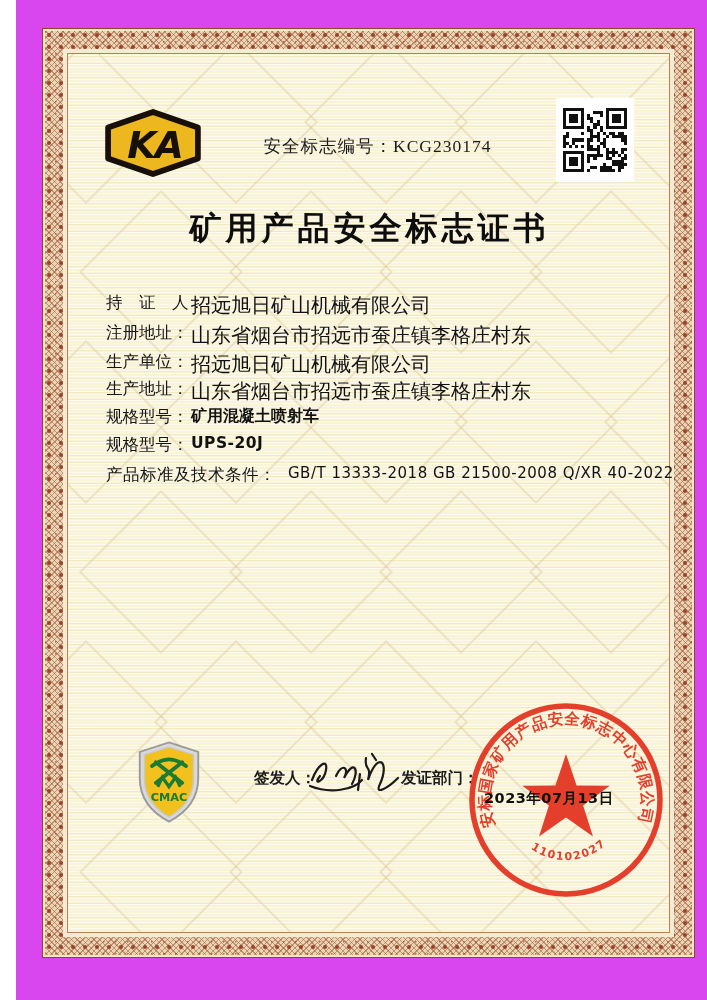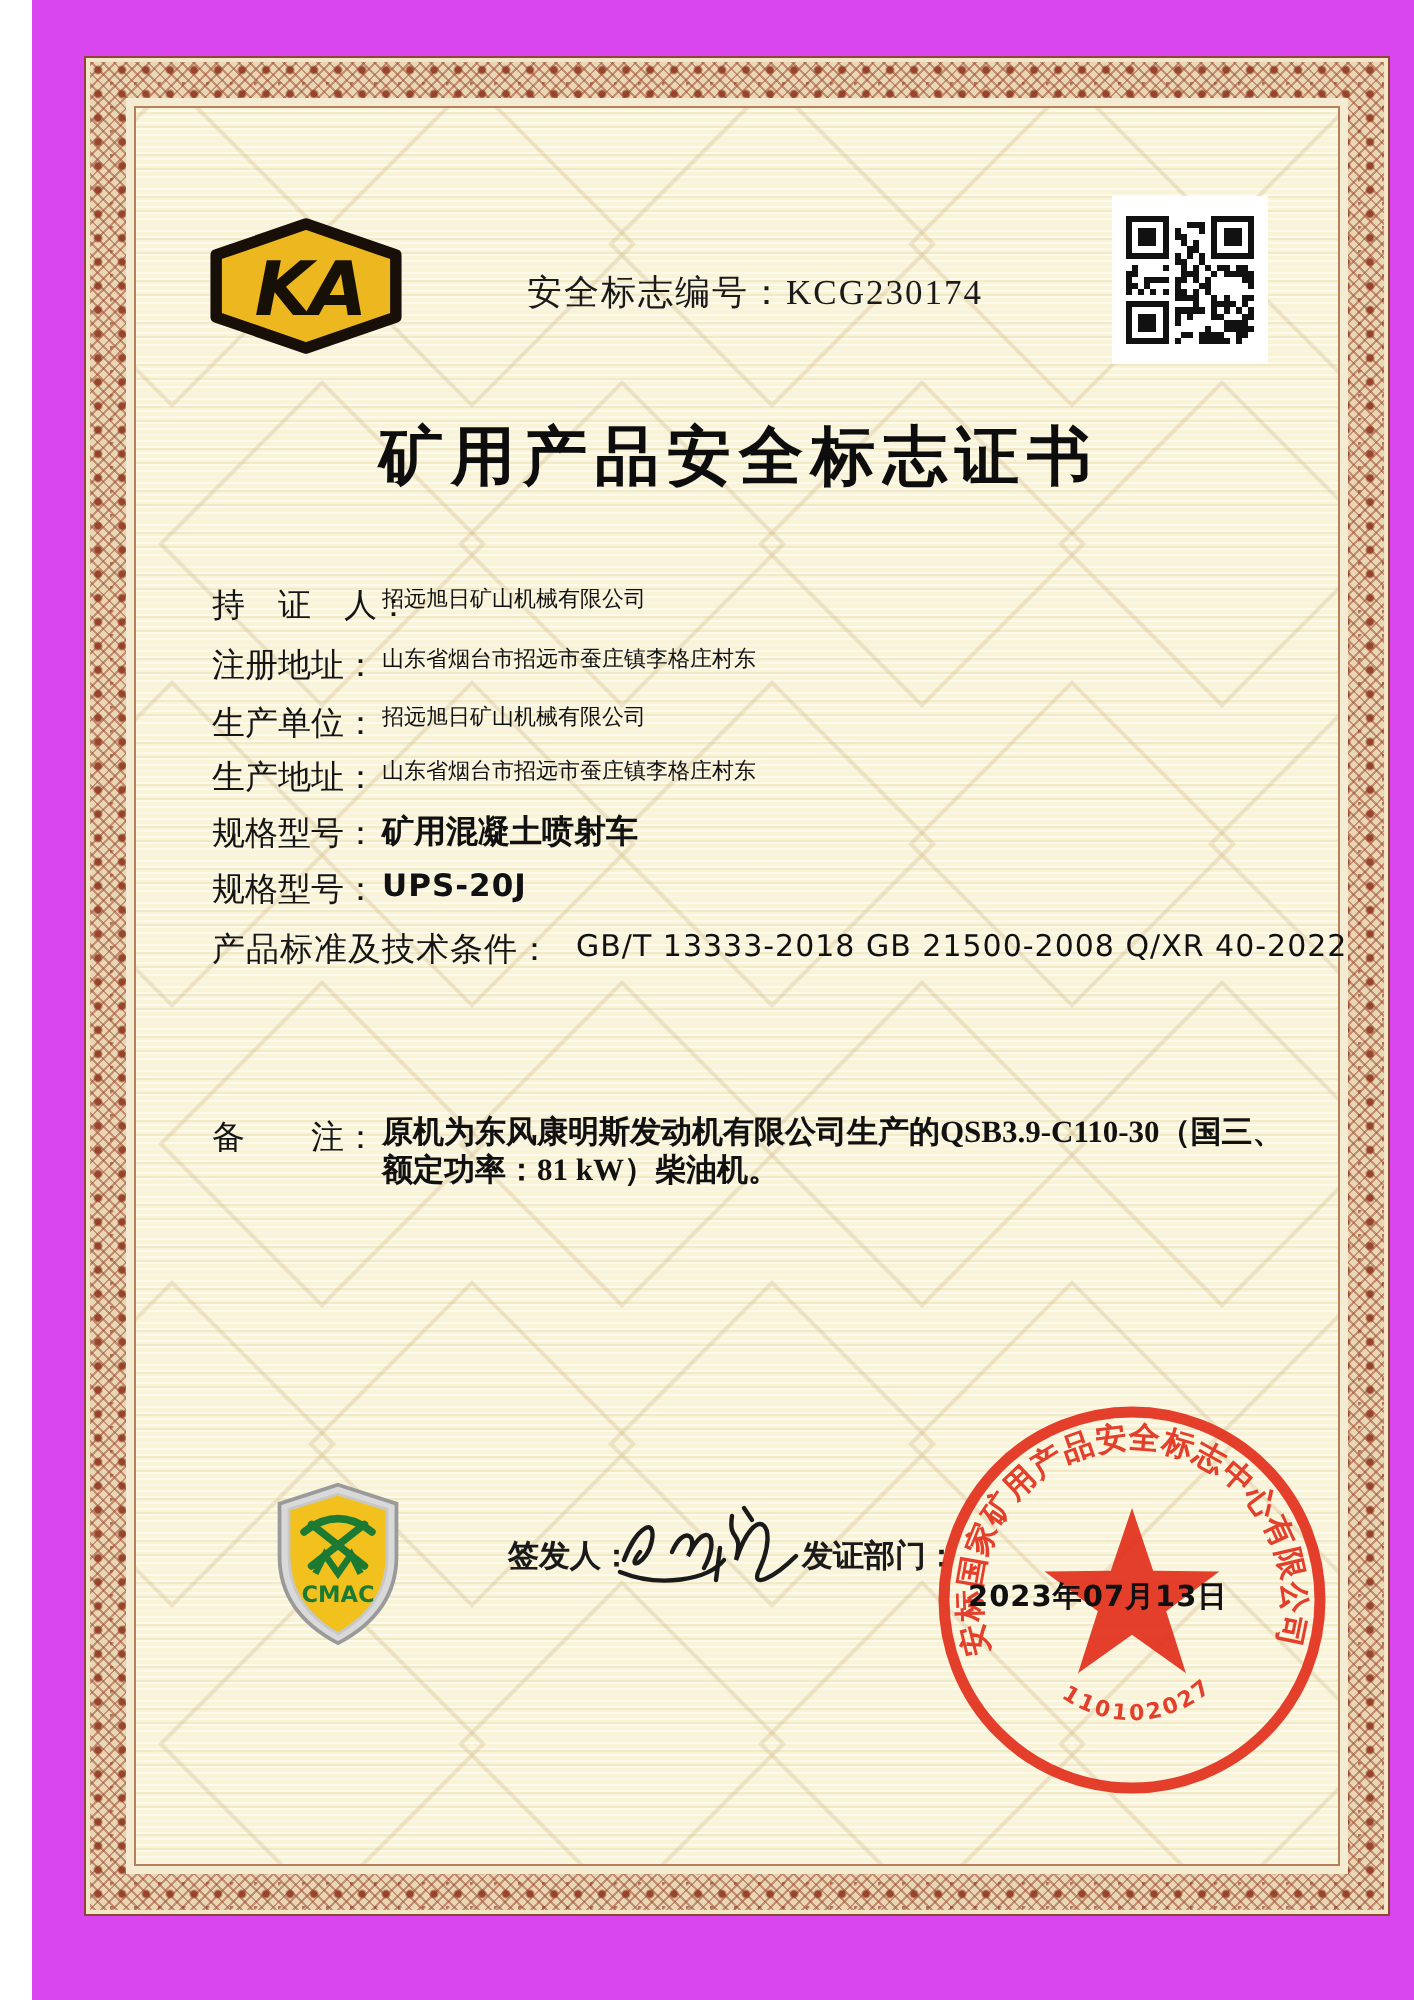--- a/index.html
+++ b/index.html
@@ -41,21 +41,21 @@
   .qr-box{position:absolute;left:540px;top:98px;width:78px;height:84px;background:#ffffff;display:flex;align-items:center;justify-content:center;}
   .qr-box svg{width:64px;height:64px;}
 
   .title{position:absolute;left:0;right:0;top:207px;text-align:center;
     font-size:32px;font-weight:bold;letter-spacing:4px;color:#0d0d0d;}
 
   .row{position:absolute;left:90px;display:flex;align-items:flex-start;white-space:nowrap;}
   .lbl{font-size:16.5px;color:#151515;flex:0 0 auto;width:85px;}
   .lbl.wide{width:auto;margin-right:12px;letter-spacing:.5px;}
   .val{font-size:16px;color:#111;}
-  .v-kai{font-size:11px;}
+  .v-kai{font-size:20px;}
   .v-kai-b{font-size:16px;font-weight:bold;}
   .v-sans{font-family:"DejaVu Sans","Liberation Sans",sans-serif;font-size:15px;letter-spacing:.5px;}
   .v-sans-b{font-family:"DejaVu Sans","Liberation Sans",sans-serif;font-size:15.5px;font-weight:bold;letter-spacing:.5px;}
   .r1{top:292px}.r2{top:322px}.r3{top:351px}.r4{top:378px}
   .r5{top:406px}.r6{top:434px}.r7{top:464px}.r8{top:492px}
   .r-dates{top:526px}
   .d-iss{width:163px;}
   .d-lbl2{width:84px;font-size:16.5px;}
   .r-remark{top:558px;white-space:normal;}
   .remark-val{width:462px;font-size:15.5px;font-weight:bold;line-height:18.5px;}
@@ -275,24 +275,20 @@
     <div class="row r6">
       <span class="lbl">规格型号：</span>
       <span class="val v-sans-b">UPS-20J</span>
     </div>
     <div class="row r7">
       <span class="lbl wide">产品标准及技术条件：</span>
       <span class="val v-sans">GB/T 13333-2018 GB 21500-2008 Q/XR 40-2022</span>
     </div>
 
 
-    <div class="row r-remark">
-      <span class="lbl">备　　注：</span>
-      <span class="val remark-val">原机为东风康明斯发动机有限公司生产的QSB3.9-C110-30（国三、额定功率：81 kW）柴油机。</span>
-    </div>
 
 
     <svg class="cmac" viewBox="0 0 70 88">
       <path d="M35,2 L66,12 V40 C66,63 52,77 35,86 C18,77 4,63 4,40 V12 Z" fill="#d9d9d9" stroke="#9a9a9a" stroke-width="2"></path>
       <path d="M35,7 L61,15 V40 C61,60 49,73 35,81 C21,73 9,60 9,40 V15 Z" fill="#f2c11d" stroke="#c8c8c8" stroke-width="1.5"></path>
       <g stroke="#1c7a33" stroke-width="4" fill="none" stroke-linecap="round">
         <path d="M21,23 L49,45"></path>
         <path d="M49,23 L21,45"></path>
         <path d="M17,27 Q35,13 53,27"></path>
       </g>

